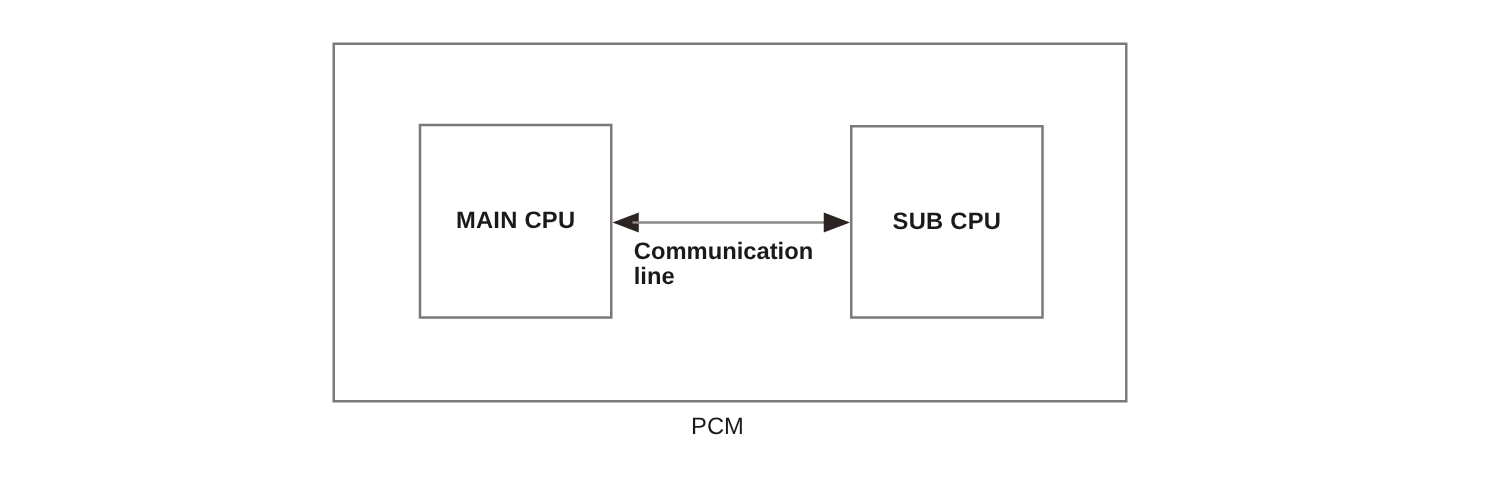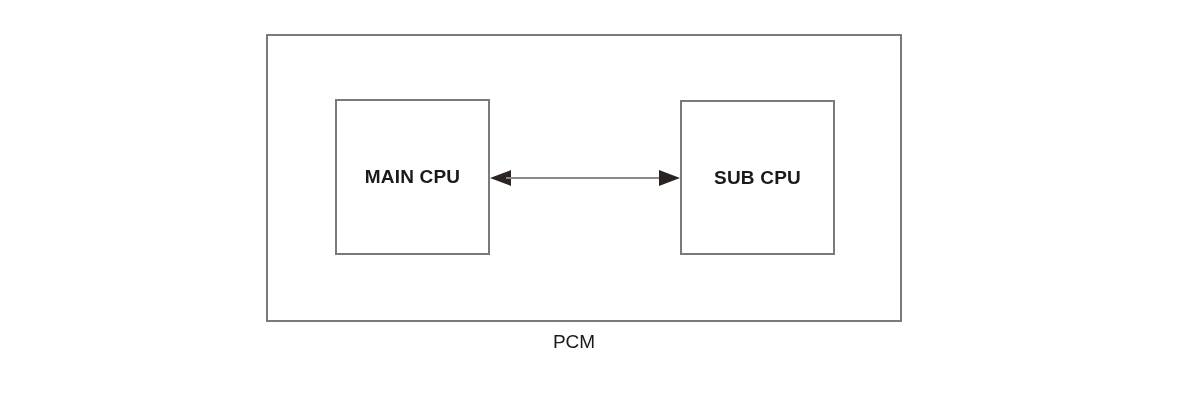--- a/index.html
+++ b/index.html
@@ -109,16 +109,20 @@
   <div class="cpu-box sub-cpu-box">
     <span>SUB CPU</span>
   </div>
 
   <div>
     <div class="arrowhead arrowhead-left"></div>
     <div class="arrow-line"></div>
     <div class="arrowhead arrowhead-right"></div>
   </div>
 
+  <div class="comm-label">
+    <div>Communication</div>
+    <div>line</div>
+  </div>
 
   <div class="pcm-label">PCM</div>
 
 </div>
 
 </body></html>

